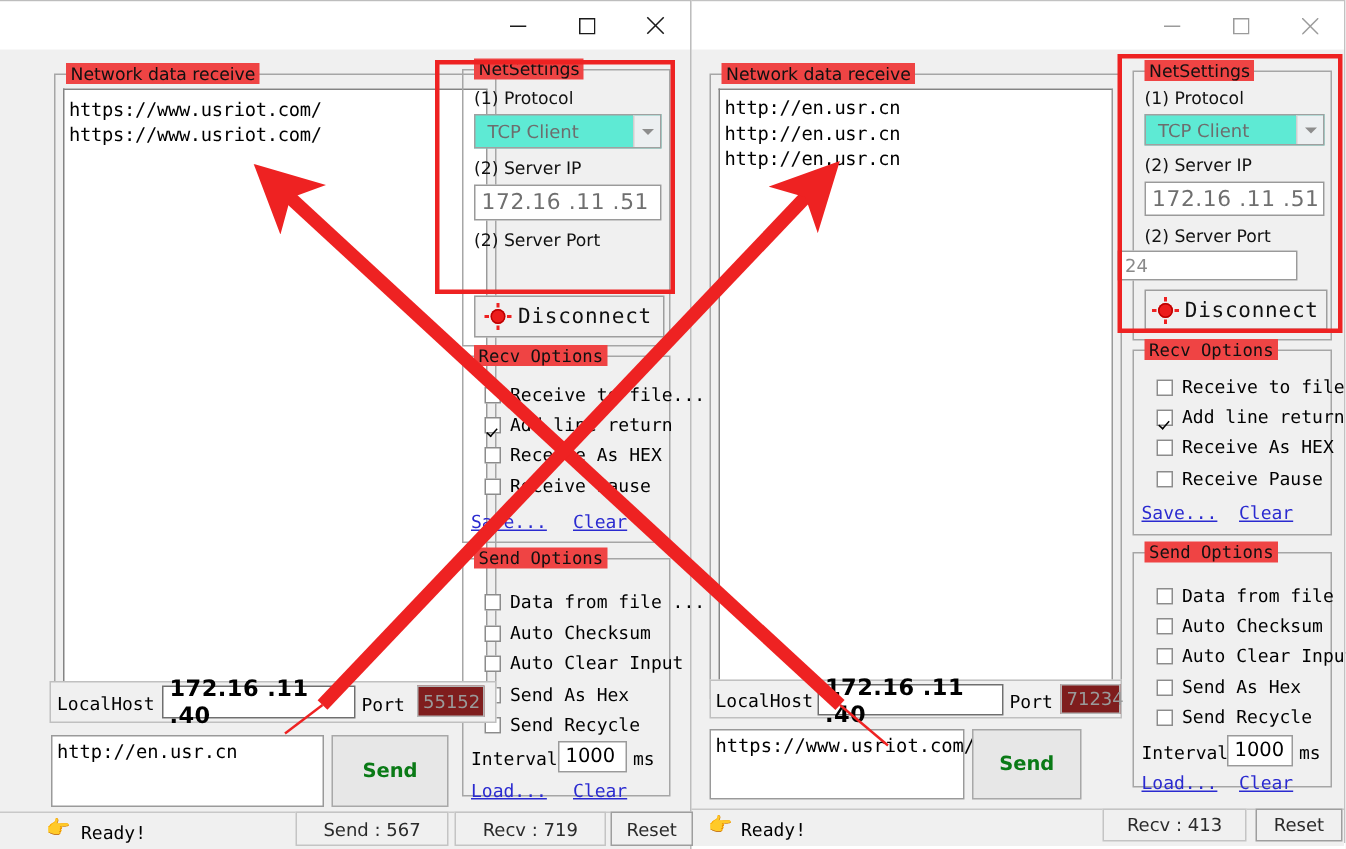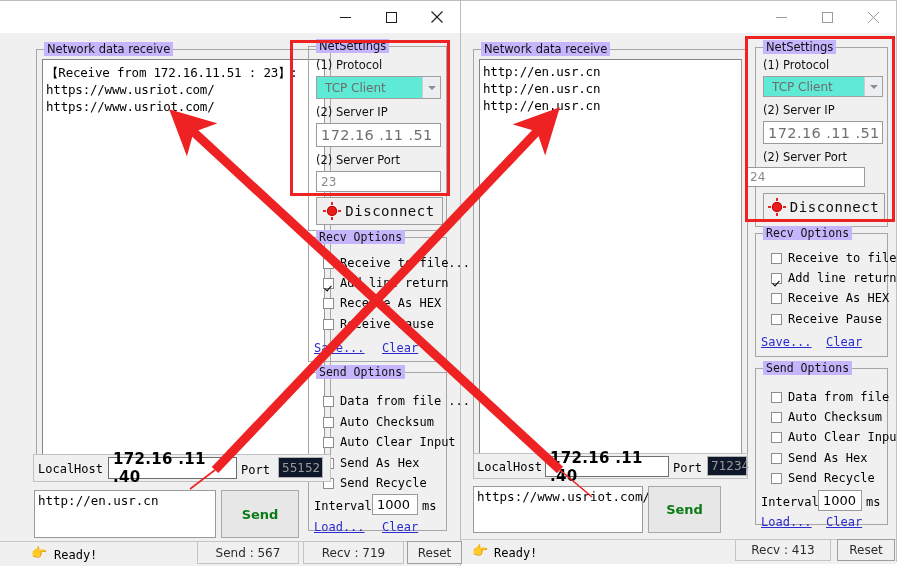--- a/index.html
+++ b/index.html
@@ -16,21 +16,21 @@
   .win-body{position:absolute;left:0;top:0;right:0;bottom:0;background:#f0f0f0;}
   .titlebar{position:absolute;left:0;top:0;height:32px;background:#ffffff;}
   .wbtns{position:absolute;top:0;height:32px;display:flex;}
   .wbtn{width:46px;height:32px;display:flex;align-items:center;justify-content:center;
         font-family:"DejaVu Sans",sans-serif;font-size:15px;line-height:1;color:#1b1b1b;}
   .wbtn.dim{color:#9b9b9b;}
   .wbtn svg{display:block;}
 
   
   .group{position:absolute;border:1px solid #a6a6a6;box-sizing:border-box;background:transparent;}
-  .group-title{position:absolute;top:-8px;left:7px;background:#c4b5fd;padding:0 3px;
+  .group-title{position:absolute;top:-8px;left:7px;background:#ef4444;padding:0 3px;
     font-family:"DejaVu Sans",sans-serif;font-size:11.5px;color:#111;white-space:nowrap;}
   .group-title.mono{font-family:"DejaVu Sans Mono",monospace;font-size:11.5px;}
 
   .recvbox{position:absolute;background:#fff;border:1px solid #9a9a9a;box-sizing:border-box;
     border-top-color:#848484;border-left-color:#848484;overflow:hidden;}
   .recvline{font-family:"DejaVu Sans Mono",monospace;font-size:12.5px;color:#000;
     white-space:pre;line-height:17px;padding-left:3px;letter-spacing:-0.2px;}
 
   .lbl{position:absolute;font-family:"DejaVu Sans",sans-serif;font-size:11.5px;color:#111;white-space:nowrap;}
   .lblm{position:absolute;font-family:"DejaVu Sans Mono",monospace;font-size:12px;color:#000;white-space:nowrap;}
@@ -74,21 +74,21 @@
      font-family:"DejaVu Sans",sans-serif;font-size:12px;color:#2b2b2b;}
   .sendbtn{position:absolute;background:#e7e7e7;border:1px solid #a8a8a8;box-sizing:border-box;
      display:flex;align-items:center;justify-content:center;
      font-family:"DejaVu Sans",sans-serif;font-weight:bold;font-size:13px;color:#0a7a16;}
   .sendarea{position:absolute;background:#fff;border:1px solid #9a9a9a;box-sizing:border-box;
      font-family:"DejaVu Sans Mono",monospace;font-size:12.5px;color:#000;padding:2px 0 0 3px;}
   .hostbar{position:absolute;background:#f0f0f0;border:1px solid #c0c0c0;box-sizing:border-box;}
   .bigip{position:absolute;background:#fff;border:1px solid #6f6f6f;box-sizing:border-box;
      display:flex;align-items:center;padding-left:4px;
      font-family:"DejaVu Sans",sans-serif;font-size:15px;font-weight:bold;color:#000;letter-spacing:0.3px;}
-  .portbox{position:absolute;background:#0f172a;border:1px solid #b4b4b4;box-sizing:border-box;
+  .portbox{position:absolute;background:#7f1d1d;border:1px solid #b4b4b4;box-sizing:border-box;
      display:flex;align-items:center;padding-left:3px;
      font-family:"DejaVu Sans",sans-serif;font-size:12px;color:#9a9a9a;}
   .hand{position:absolute;font-size:13px;line-height:1;}
 
   
   .anno{position:absolute;left:0;top:0;width:897px;height:566px;pointer-events:none;}
   .redbox{position:absolute;border:3px solid #ee2222;box-sizing:border-box;}
 
   
   .ghost{position:absolute;background:#f0f0f0;border:1px solid #b9b9b9;box-sizing:border-box;}
@@ -250,39 +250,37 @@
               <line x1="0.5" y1="0.5" x2="11.5" y2="11.5" stroke="#1b1b1b" stroke-width="1.1"></line>
               <line x1="11.5" y1="0.5" x2="0.5" y2="11.5" stroke="#1b1b1b" stroke-width="1.1"></line>
             </svg>
         </div>
       </div>
 
       <div class="group" style="left:185px;top:48px;width:295px;height:418px;">
         <span class="group-title">Network data receive</span>
       </div>
       <div class="recvbox" style="left:191px;top:58px;width:283px;height:401px;padding-top:4px;">
-        <div class="recvline">【Receive from 172.16.11.51 : 23】:</div>
         <div class="recvline">https://www.usriot.com/</div>
         <div class="recvline">https://www.usriot.com/</div>
       </div>
 
       <div class="group" style="left:457px;top:45px;width:139px;height:185px;">
         <span class="group-title">NetSettings</span>
       </div>
       <div class="lbl" style="left:465px;top:57px;">(1) Protocol</div>
       <div class="combo" style="left:465px;top:75px;width:125px;height:23px;">
         <span class="ctext">TCP Client</span>
         <span class="carrow">
             <i></i>
           </span>
       </div>
       <div class="lbl" style="left:465px;top:104px;">(2) Server IP</div>
       <div class="ipbox" style="left:465px;top:122px;width:125px;height:24px;">172.16 .11 .51</div>
       <div class="lbl" style="left:465px;top:152px;">(2) Server Port</div>
-      <div class="txtbox" style="left:465px;top:170px;width:125px;height:21px;">23</div>
       <div class="btn" style="left:465px;top:196px;width:127px;height:28px;">
         <span class="led">
           <span class="dot"></span>
           <span class="ray" style="left:7px;top:-1px;width:2px;height:3px;"></span>
           <span class="ray" style="left:7px;bottom:-1px;width:2px;height:3px;"></span>
           <span class="ray" style="left:-1px;top:7px;width:3px;height:2px;"></span>
           <span class="ray" style="right:-1px;top:7px;width:3px;height:2px;"></span>
         </span>
         <span class="disc">Disconnect</span>
       </div>

